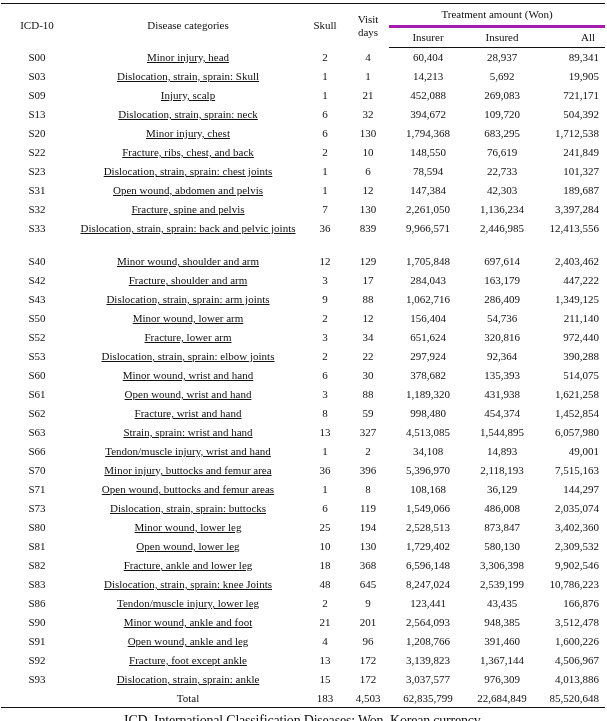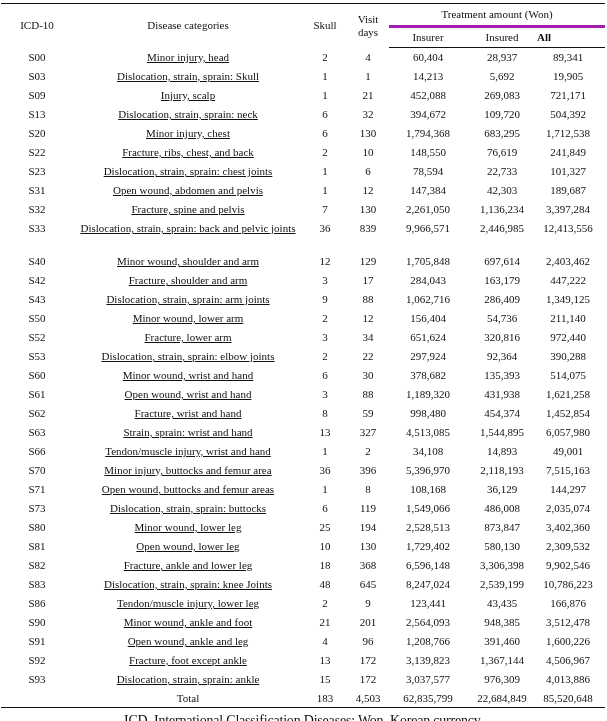--- a/index.html
+++ b/index.html
@@ -26,21 +26,21 @@
   col.c-all { width: 68px; }
   thead tr.h1 th { border-top: 1.5px solid #111; }
   th { font-weight: normal; text-align: center; vertical-align: middle; padding: 0; line-height: 13px; }
   thead tr.h1 th { height: 21px; }
   thead tr.h2 th { height: 19px; border-bottom: 1.5px solid #111; }
   th.span-head { border-bottom: 3px solid #a21caf; }
   td { padding: 0; height: 19px; line-height: 13px; text-align: center; vertical-align: middle; white-space: nowrap; }
   td.dis { white-space: normal; padding: 0 2px; text-decoration: underline; }
   tr.tall td { height: 30px; vertical-align: top; padding-top: 3px; margin-top: 16px; }
   tr.tall td.dis { line-height: 13px; }
-  td.all { padding-right: 6px; }
+  td.all { text-align: right; padding-right: 6px; }
   tr.total td { border-bottom: 1.5px solid #111; height: 18px; }
   .foot { font-size: 14px; margin-top: 5px; margin-left: 0px; letter-spacing: -0.2px; text-align: center; }
 </style>
 </head>
 <body>
 
 <div class="wrap">
   <table>
     <colgroup>
       <col class="c-icd">
@@ -55,21 +55,21 @@
       <tr class="h1">
         <th rowspan="2">ICD-10</th>
         <th rowspan="2">Disease categories</th>
         <th rowspan="2">Skull</th>
         <th rowspan="2"><span style="display:inline-block;width:30px;">Visit days</span></th>
         <th colspan="3" class="span-head">Treatment amount (Won)</th>
       </tr>
       <tr class="h2">
         <th>Insurer</th>
         <th>Insured</th>
-        <th style="text-align:left;padding-right:10px;font-weight:bold;">All</th>
+        <th style="text-align:right;padding-right:10px;">All</th>
       </tr>
     </thead>
     <tbody id="tbody">
         <tr>
           <td>S00</td>
           <td class="dis">Minor injury, head</td>
           <td>2</td>
           <td>4</td>
           <td>60,404</td>
           <td>28,937</td>

